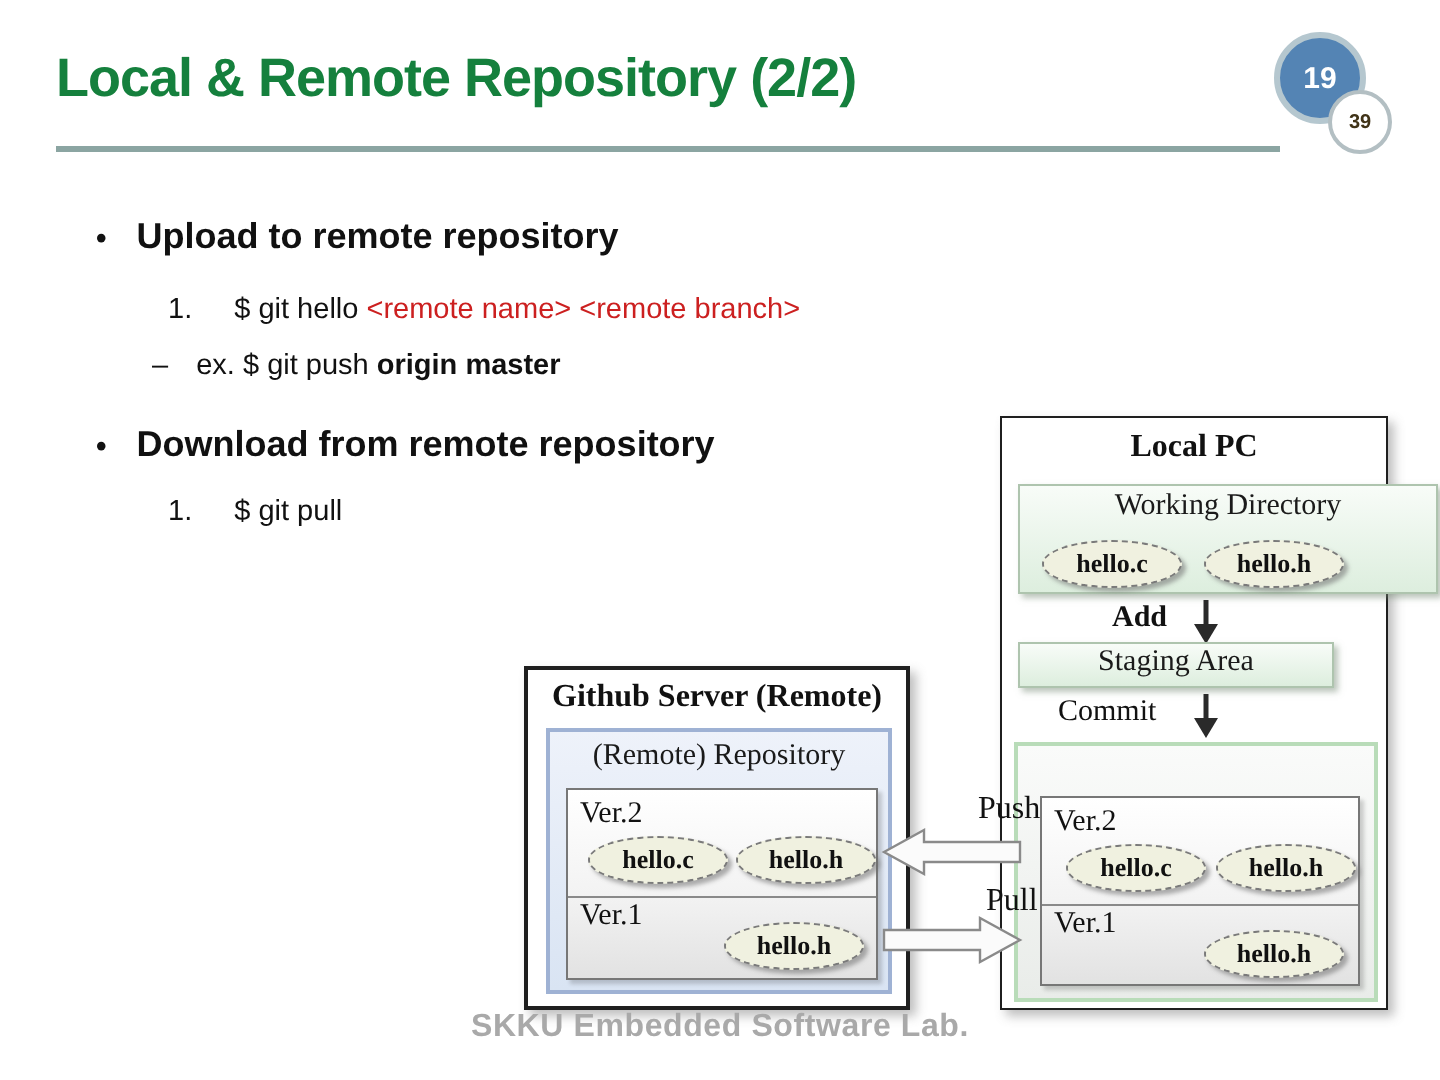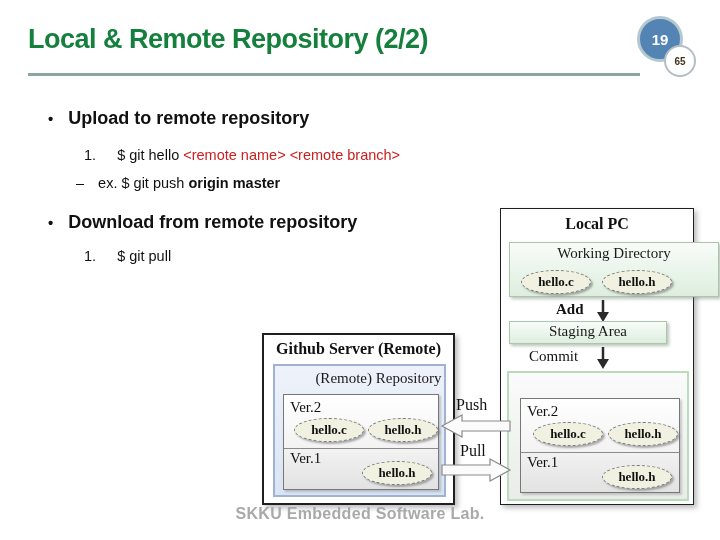--- a/index.html
+++ b/index.html
@@ -36,38 +36,38 @@
   .repo-blue  { background:linear-gradient(180deg,#eef2fa 0%, #d9e4f3 100%); border:2px solid #9fb2d4; }
   .ver-box { background:linear-gradient(180deg,#ffffff 0%, #f3f3f3 55%, #e2e2e2 100%);
              border:1px solid #777; box-shadow:2px 2px 2px rgba(0,0,0,0.18); }
   .ver-label { font-family:"Liberation Serif", serif; font-size:15px; color:#111; }
   .ver-divider { left:0; right:0; height:0; border-top:1px solid #8a8a8a; }
   .ellipse { width:70px; height:24px; border:1px dashed #7a7a7a; border-radius:50%;
              background:#f0f1e0; box-shadow:2px 2px 2px rgba(110,110,110,0.55);
              display:flex; align-items:center; justify-content:center;
              font-family:"Liberation Serif", serif; font-weight:bold; font-size:13px; color:#111; }
   .flow-label { font-family:"Liberation Serif", serif; font-size:15px; color:#111; }
-  .arrow-label { font-family:"Liberation Serif", serif; font-size:16px; color:#111; }
+  .arrow-label { font-family:"Liberation Serif", serif; font-size:16px; color:#111;padding-left:33px; }
 
   
   .footer { left:0; top:505px; width:720px; text-align:center; font-size:16px;
             font-weight:bold; color:#a9a9a9; letter-spacing:0.3px; }
 </style>
 </head>
 <body>
 
 <div class="slide">
 
   <div class="abs slide-title">Local &amp; Remote Repository (2/2)</div>
   <div class="abs title-underline"></div>
   <div class="abs badge-big">
     <span>19</span>
   </div>
   <div class="abs badge-small">
-    <span>65</span>
+    <span>39</span>
   </div>
 
   <div class="abs b-head" style="left:48px; top:108px;">
     <span class="bullet-dot">•</span>
     <span style="margin-left:10px;">Upload to remote repository</span>
   </div>
   <div class="abs sub-item" style="left:84px; top:147px;">
     <span>1.</span>
     <span style="margin-left:17px;">$ git hello </span><span class="red">&lt;remote name&gt; &lt;remote branch&gt;</span>
   </div>
@@ -117,21 +117,21 @@
         <div class="abs ellipse" style="left:87px; top:23px;">hello.h</div>
         <div class="abs ver-divider" style="top:53px;"></div>
         <div class="abs ver-label" style="left:6px; top:55px;">Ver.1</div>
         <div class="abs ellipse" style="left:81px; top:66px;">hello.h</div>
       </div>
     </div>
   </div>
 
   <div class="abs panel" style="left:262px; top:333px; width:193px; height:172px; border-width:2px;">
     <div class="abs panel-title" style="top:5px;">Github Server (Remote)</div>
-    <div class="abs repo-blue" style="left:9px; top:29px; width:173px; height:133px;padding-left:19px;">
+    <div class="abs repo-blue" style="left:9px; top:29px; width:173px; height:133px;">
       <div class="abs box-label" style="top:4px;">(Remote) Repository</div>
       <div class="abs ver-box" style="left:8px; top:28px; width:156px; height:96px;">
         <div class="abs ver-label" style="left:6px; top:4px;">Ver.2</div>
         <div class="abs ellipse" style="left:10px; top:23px;">hello.c</div>
         <div class="abs ellipse" style="left:84px; top:23px;">hello.h</div>
         <div class="abs ver-divider" style="top:53px;"></div>
         <div class="abs ver-label" style="left:6px; top:55px;">Ver.1</div>
         <div class="abs ellipse" style="left:78px; top:66px;">hello.h</div>
       </div>
     </div>

